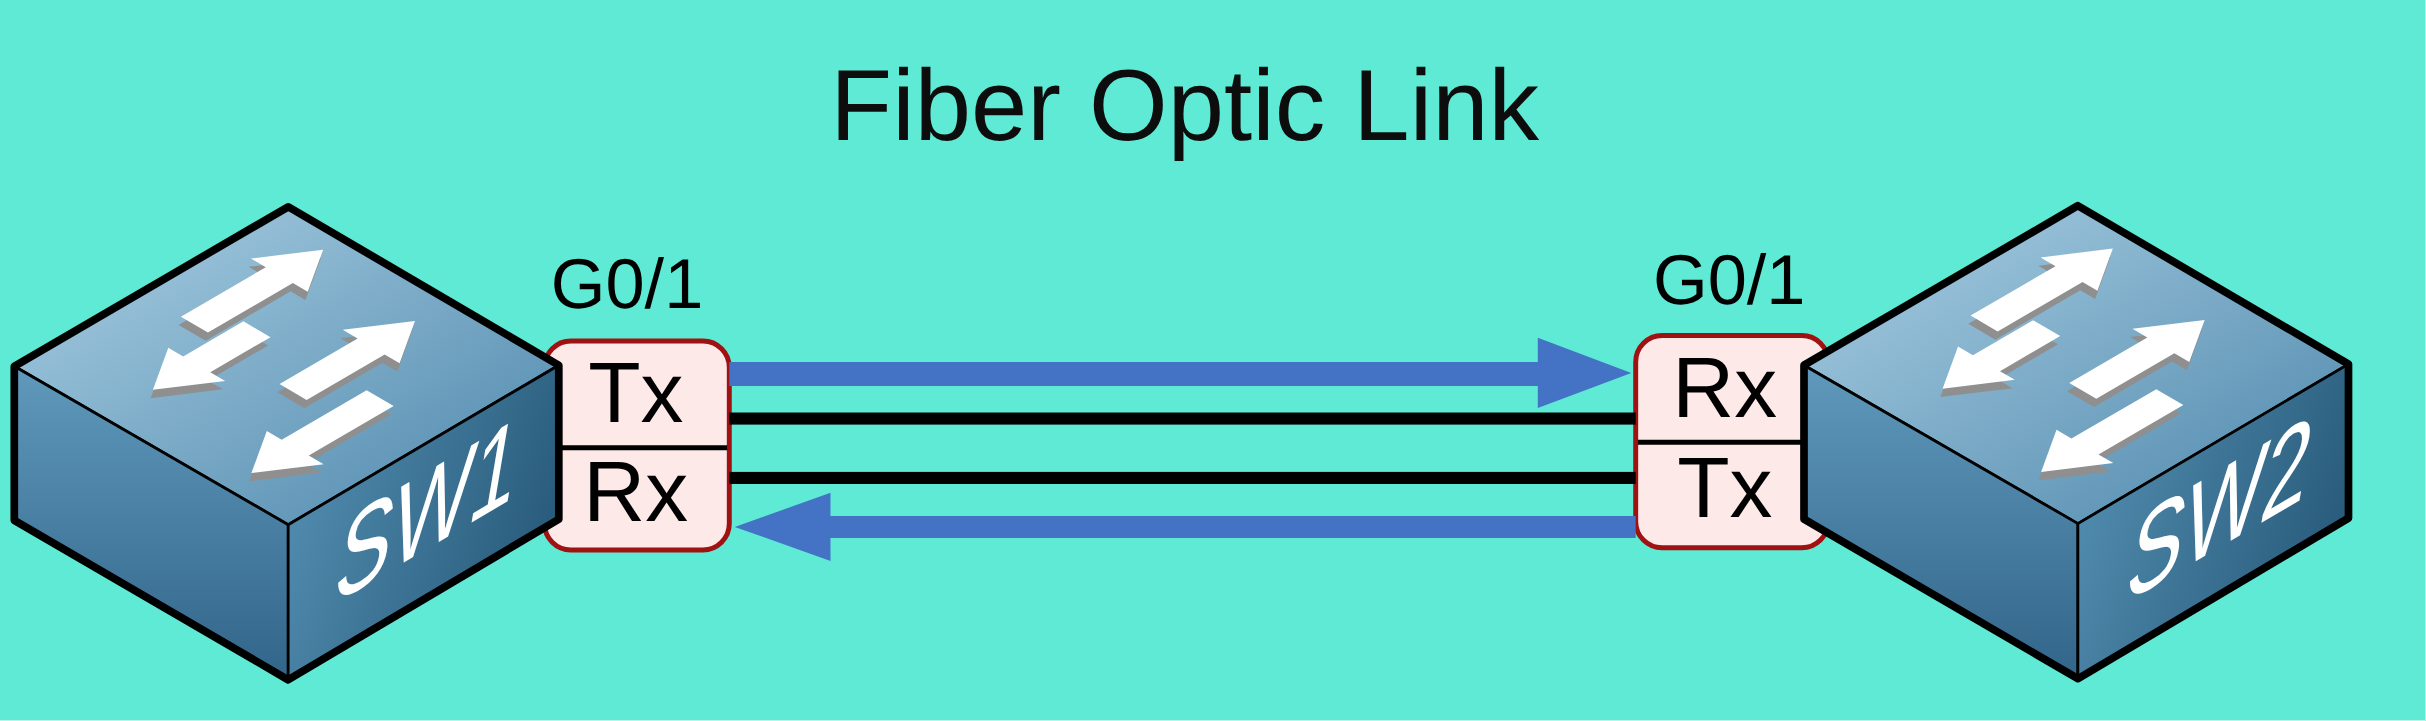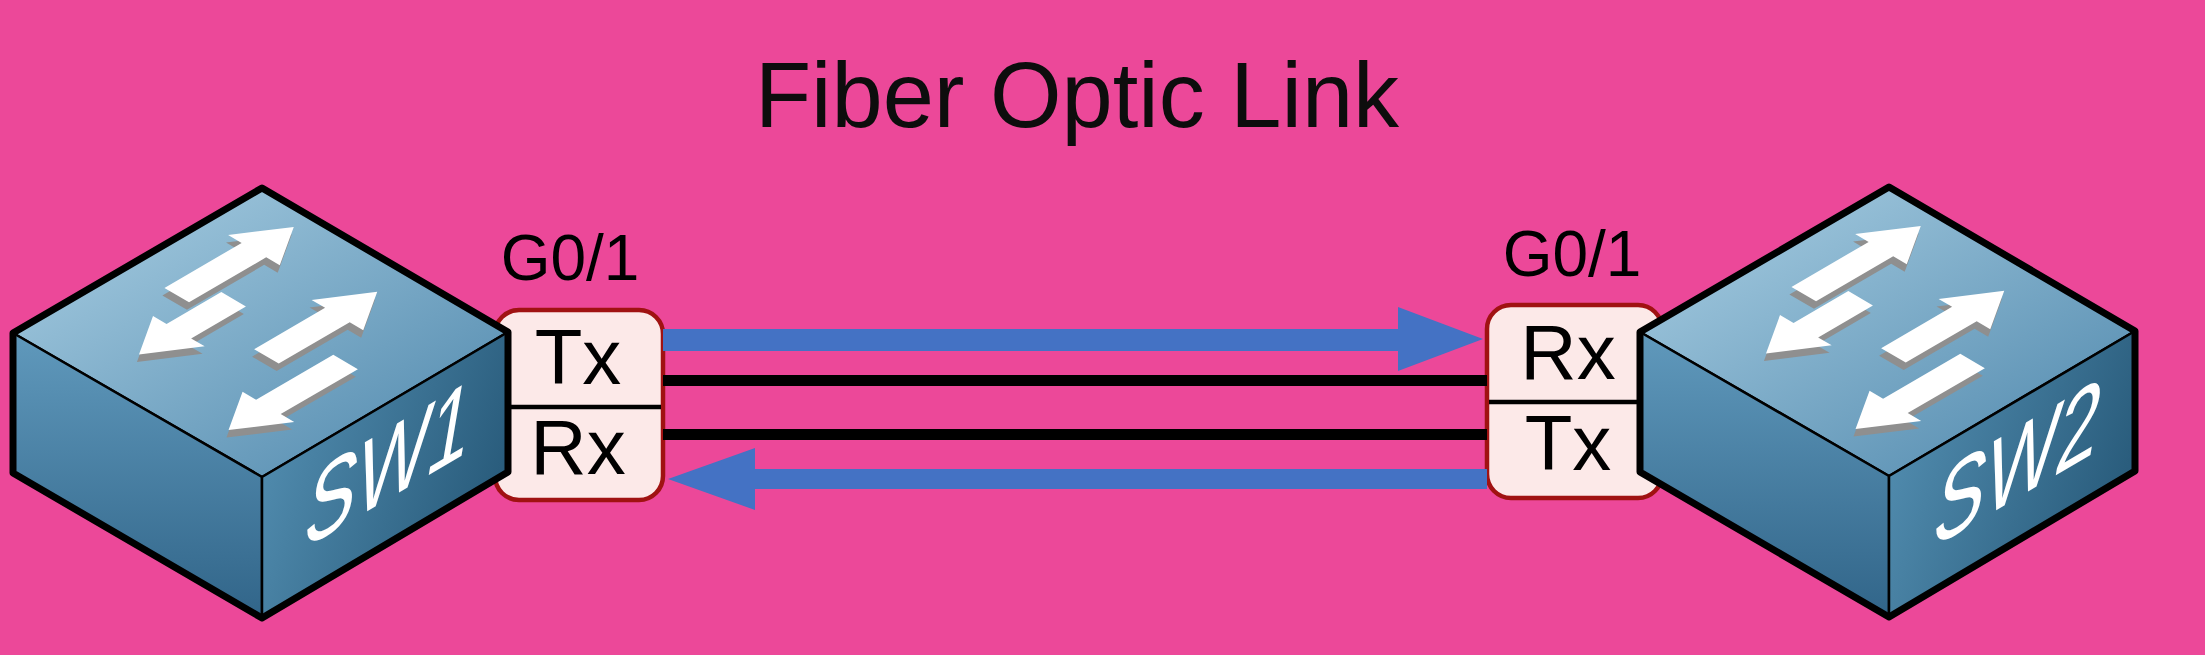--- a/index.html
+++ b/index.html
@@ -1,16 +1,16 @@
 <!DOCTYPE html>
 <html style="--signal_blue: #4472c4; --fiber_black: #000000; --port_fill: #fce9e8; --port_border: #a01212; --switch_light: #abd0e4; --switch_dark: #2a5d7d;"><head>
 <meta charset="utf-8">
 <style>
   html,body{margin:0;padding:0;background:#ffffff;}
-  .canvas{position:relative;width:2205px;height:655px;background:#ec4899;overflow:hidden;
+  .canvas{position:relative;width:2205px;height:655px;background:#5eead4;overflow:hidden;
           font-family:"Liberation Sans","DejaVu Sans",sans-serif;}
   svg{display:block;}
   .title-text{font-family:"Liberation Sans","DejaVu Sans",sans-serif;font-size:92px;fill:#0d0d0d;}
   .port-label{font-family:"Liberation Sans","DejaVu Sans",sans-serif;font-size:64px;fill:#000;}
   .cell-label{font-family:"Liberation Sans","DejaVu Sans",sans-serif;font-size:78px;fill:#000;}
   .sw-name{font-family:"Liberation Sans","DejaVu Sans",sans-serif;font-size:88px;fill:#ffffff;}
   .portbox{fill:var(--port_fill,#fce9e8);stroke:var(--port_border,#a01212);stroke-width:4.5;}
   .sep{stroke:var(--fiber_black,#000);stroke-width:4.5;}
   .blue{fill:var(--signal_blue,#4472c4);}
   .fiber{fill:var(--fiber_black,#000);}

